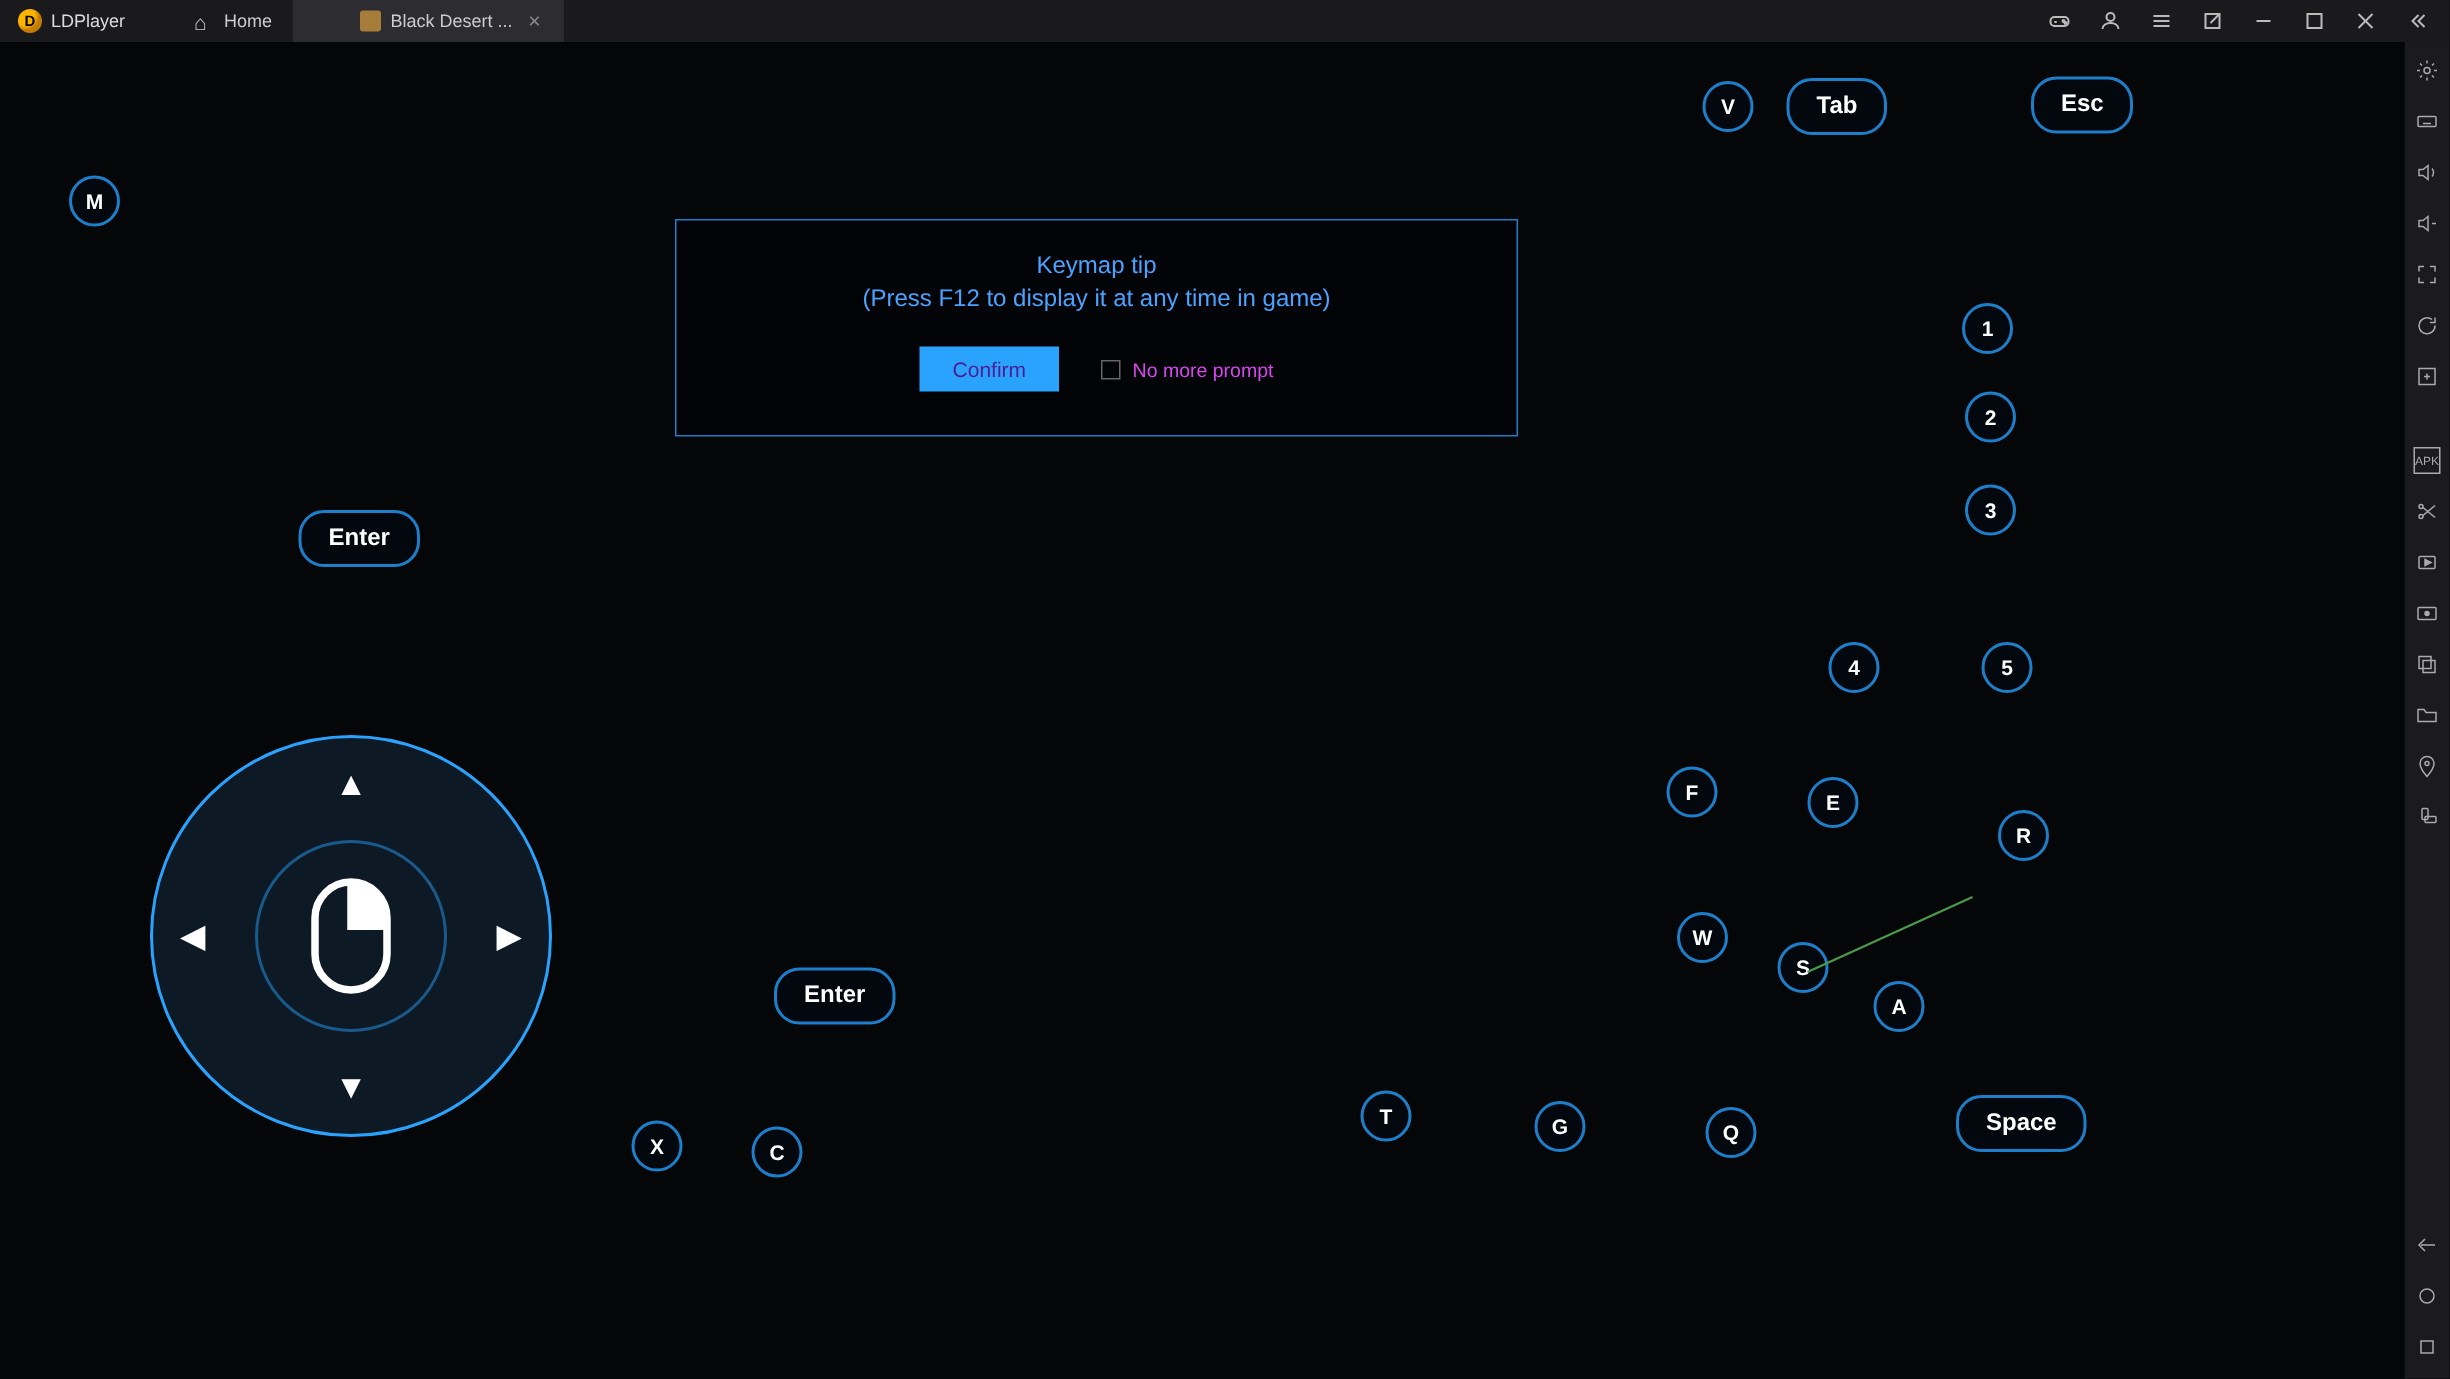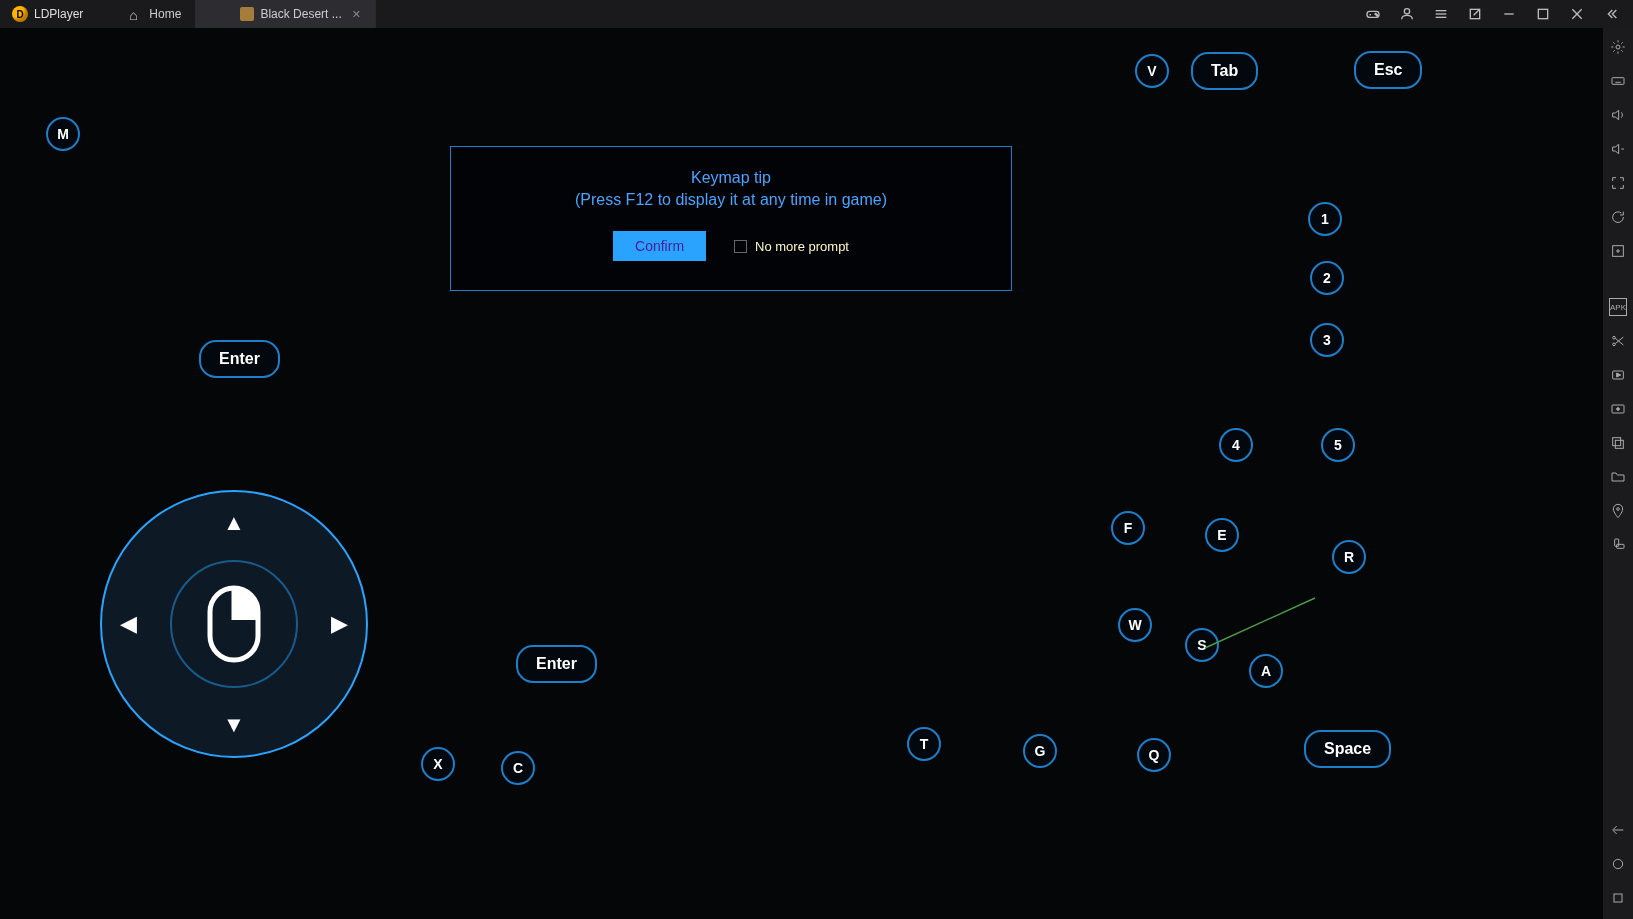--- a/index.html
+++ b/index.html
@@ -88,21 +88,21 @@
   position: absolute; left: 426px; top: 118px; width: 562px; height: 145px;
   border: 1px solid #1d7fc9; background: #020306;
   display: flex; flex-direction: column; align-items: center; padding-top: 20px; margin-left: 24px;
 }
 .popup-text { color: #4aa3ff; font-size: 16px; text-align: center; line-height: 22px; }
 .popup-row { margin-top: 20px; display: flex; align-items: center; gap: 28px; }
 .btn-confirm {
   background: #2aa3ff; color: #4c1d95; border: none; padding: 7px 22px;
   font-size: 14px; cursor: pointer;
 }
-.nomore { display: flex; align-items: center; gap: 8px; color: #fef9c3; font-size: 13px; }
+.nomore { display: flex; align-items: center; gap: 8px; color: #d946ef; font-size: 13px; }
 .nomore .chk {
   width: 13px; height: 13px; border: 1px solid #666; background: transparent;
 }
 </style>
 </head>
 <body>
 
 <div class="titlebar">
   <div class="app-brand">
     <span class="logo">D</span>

